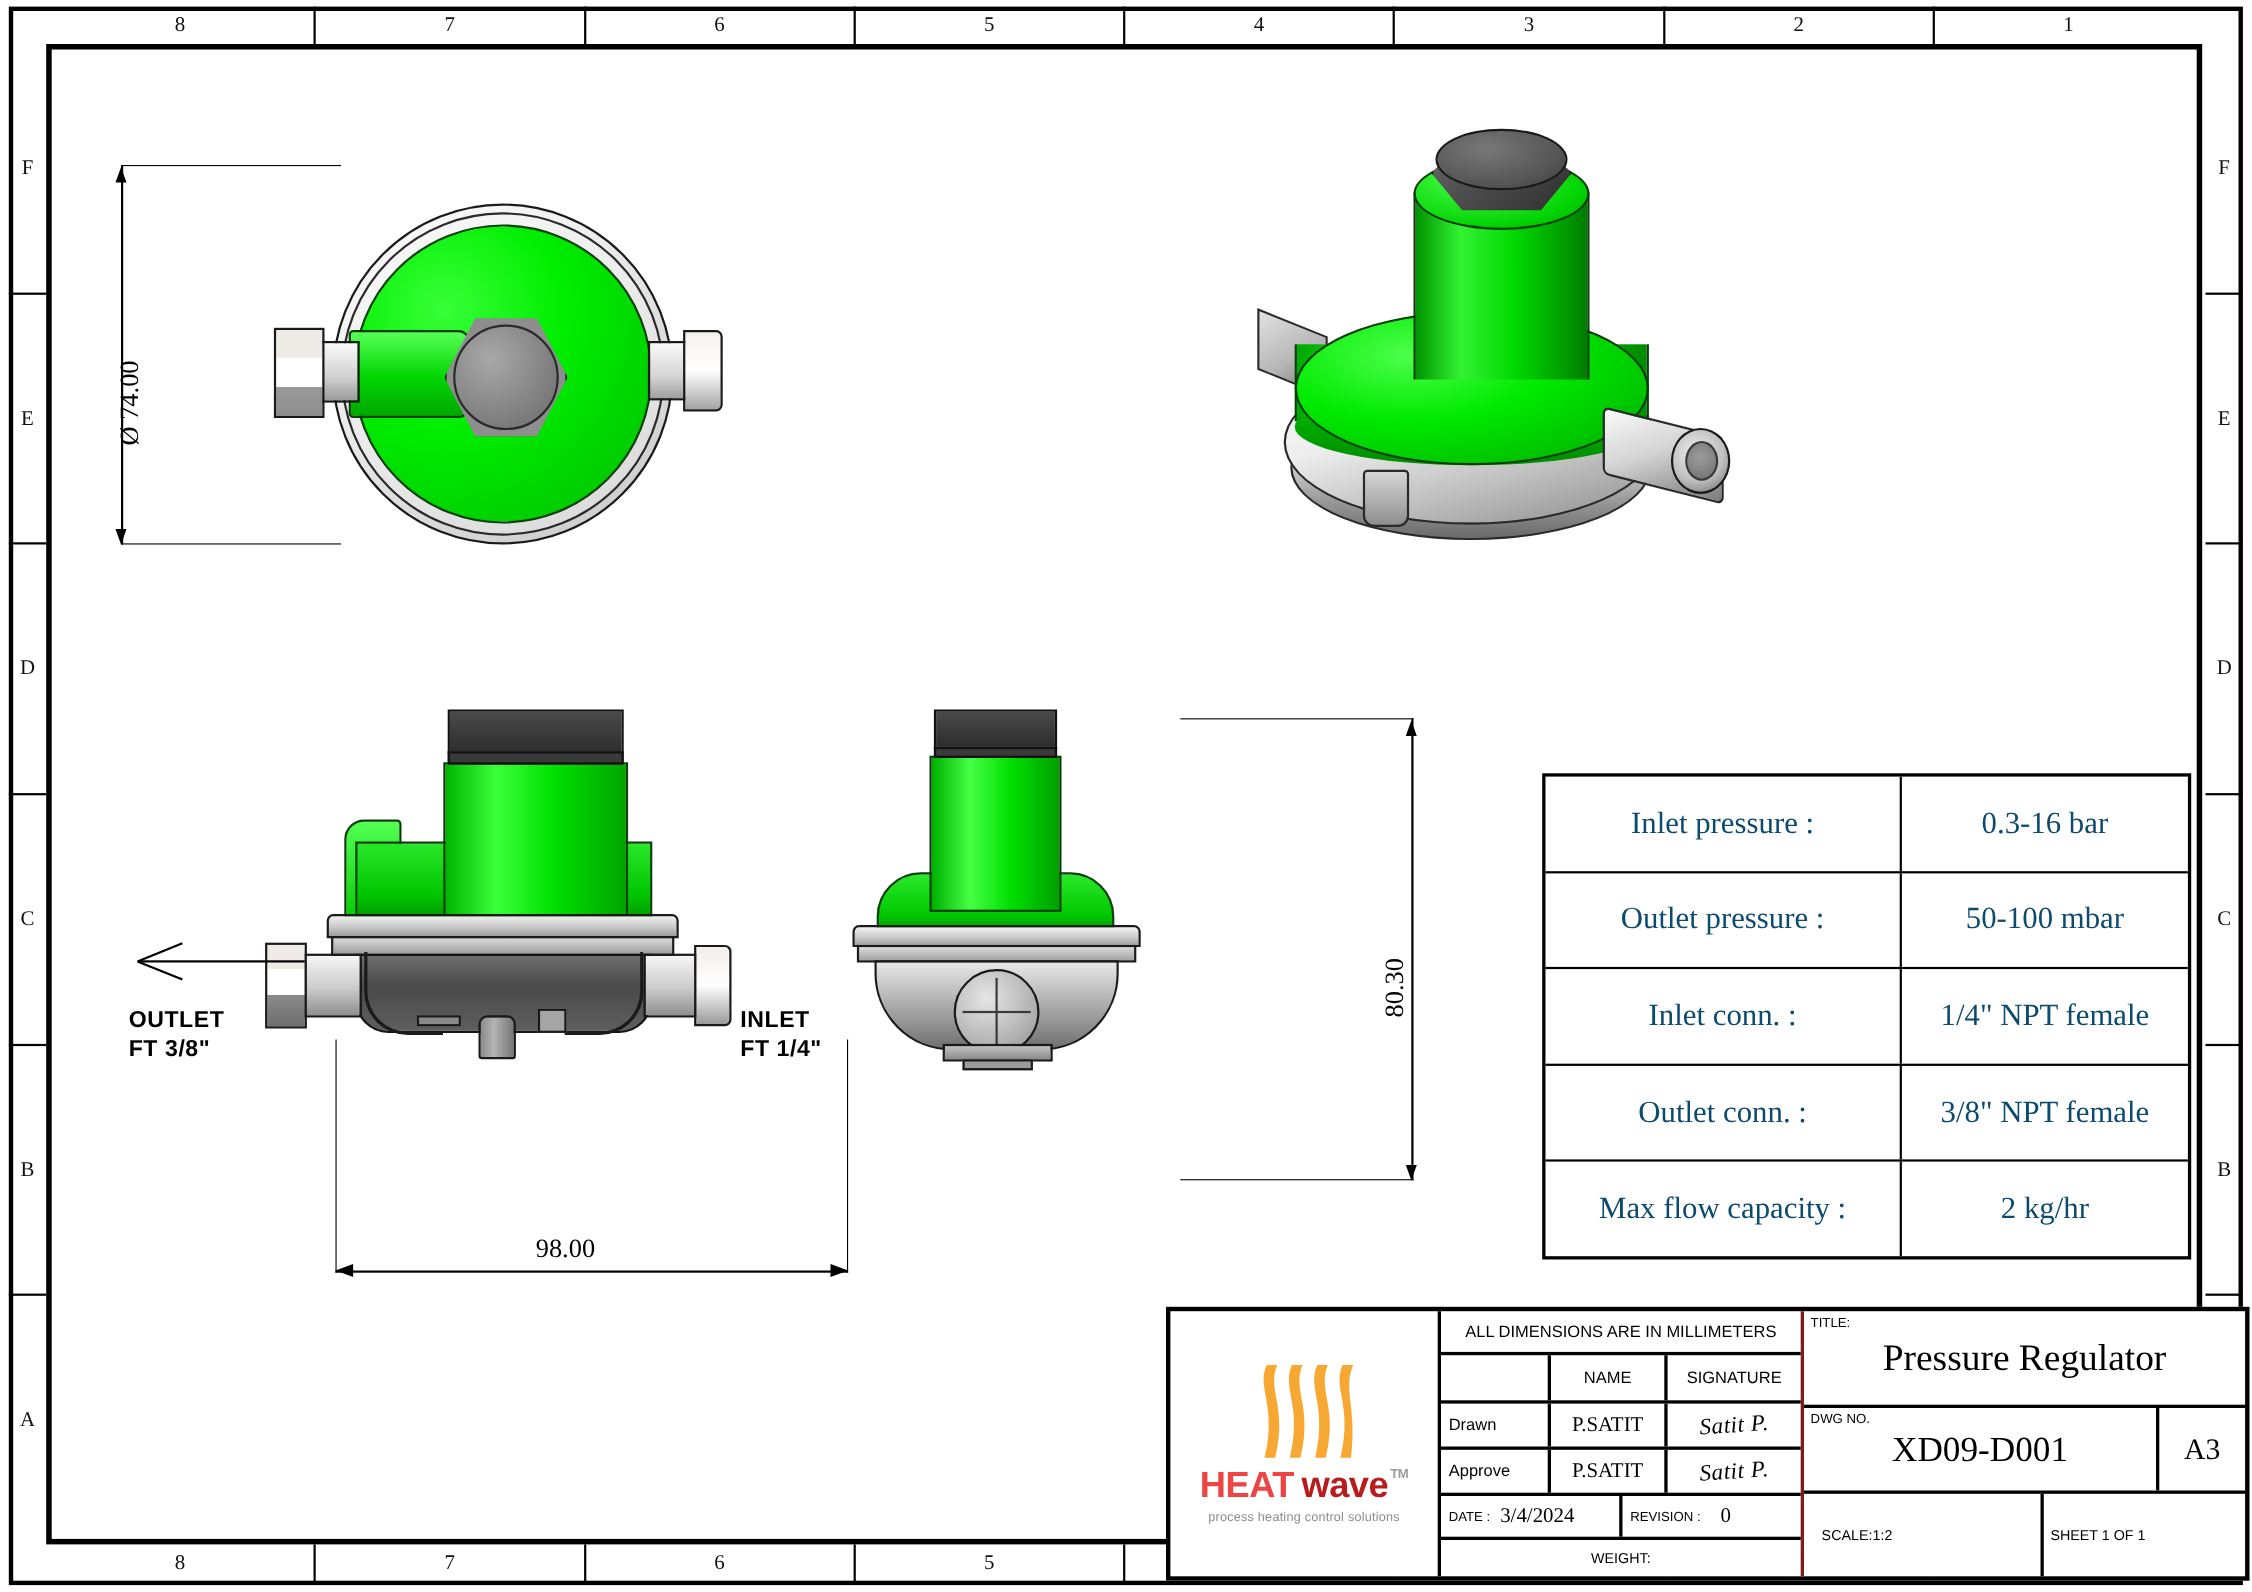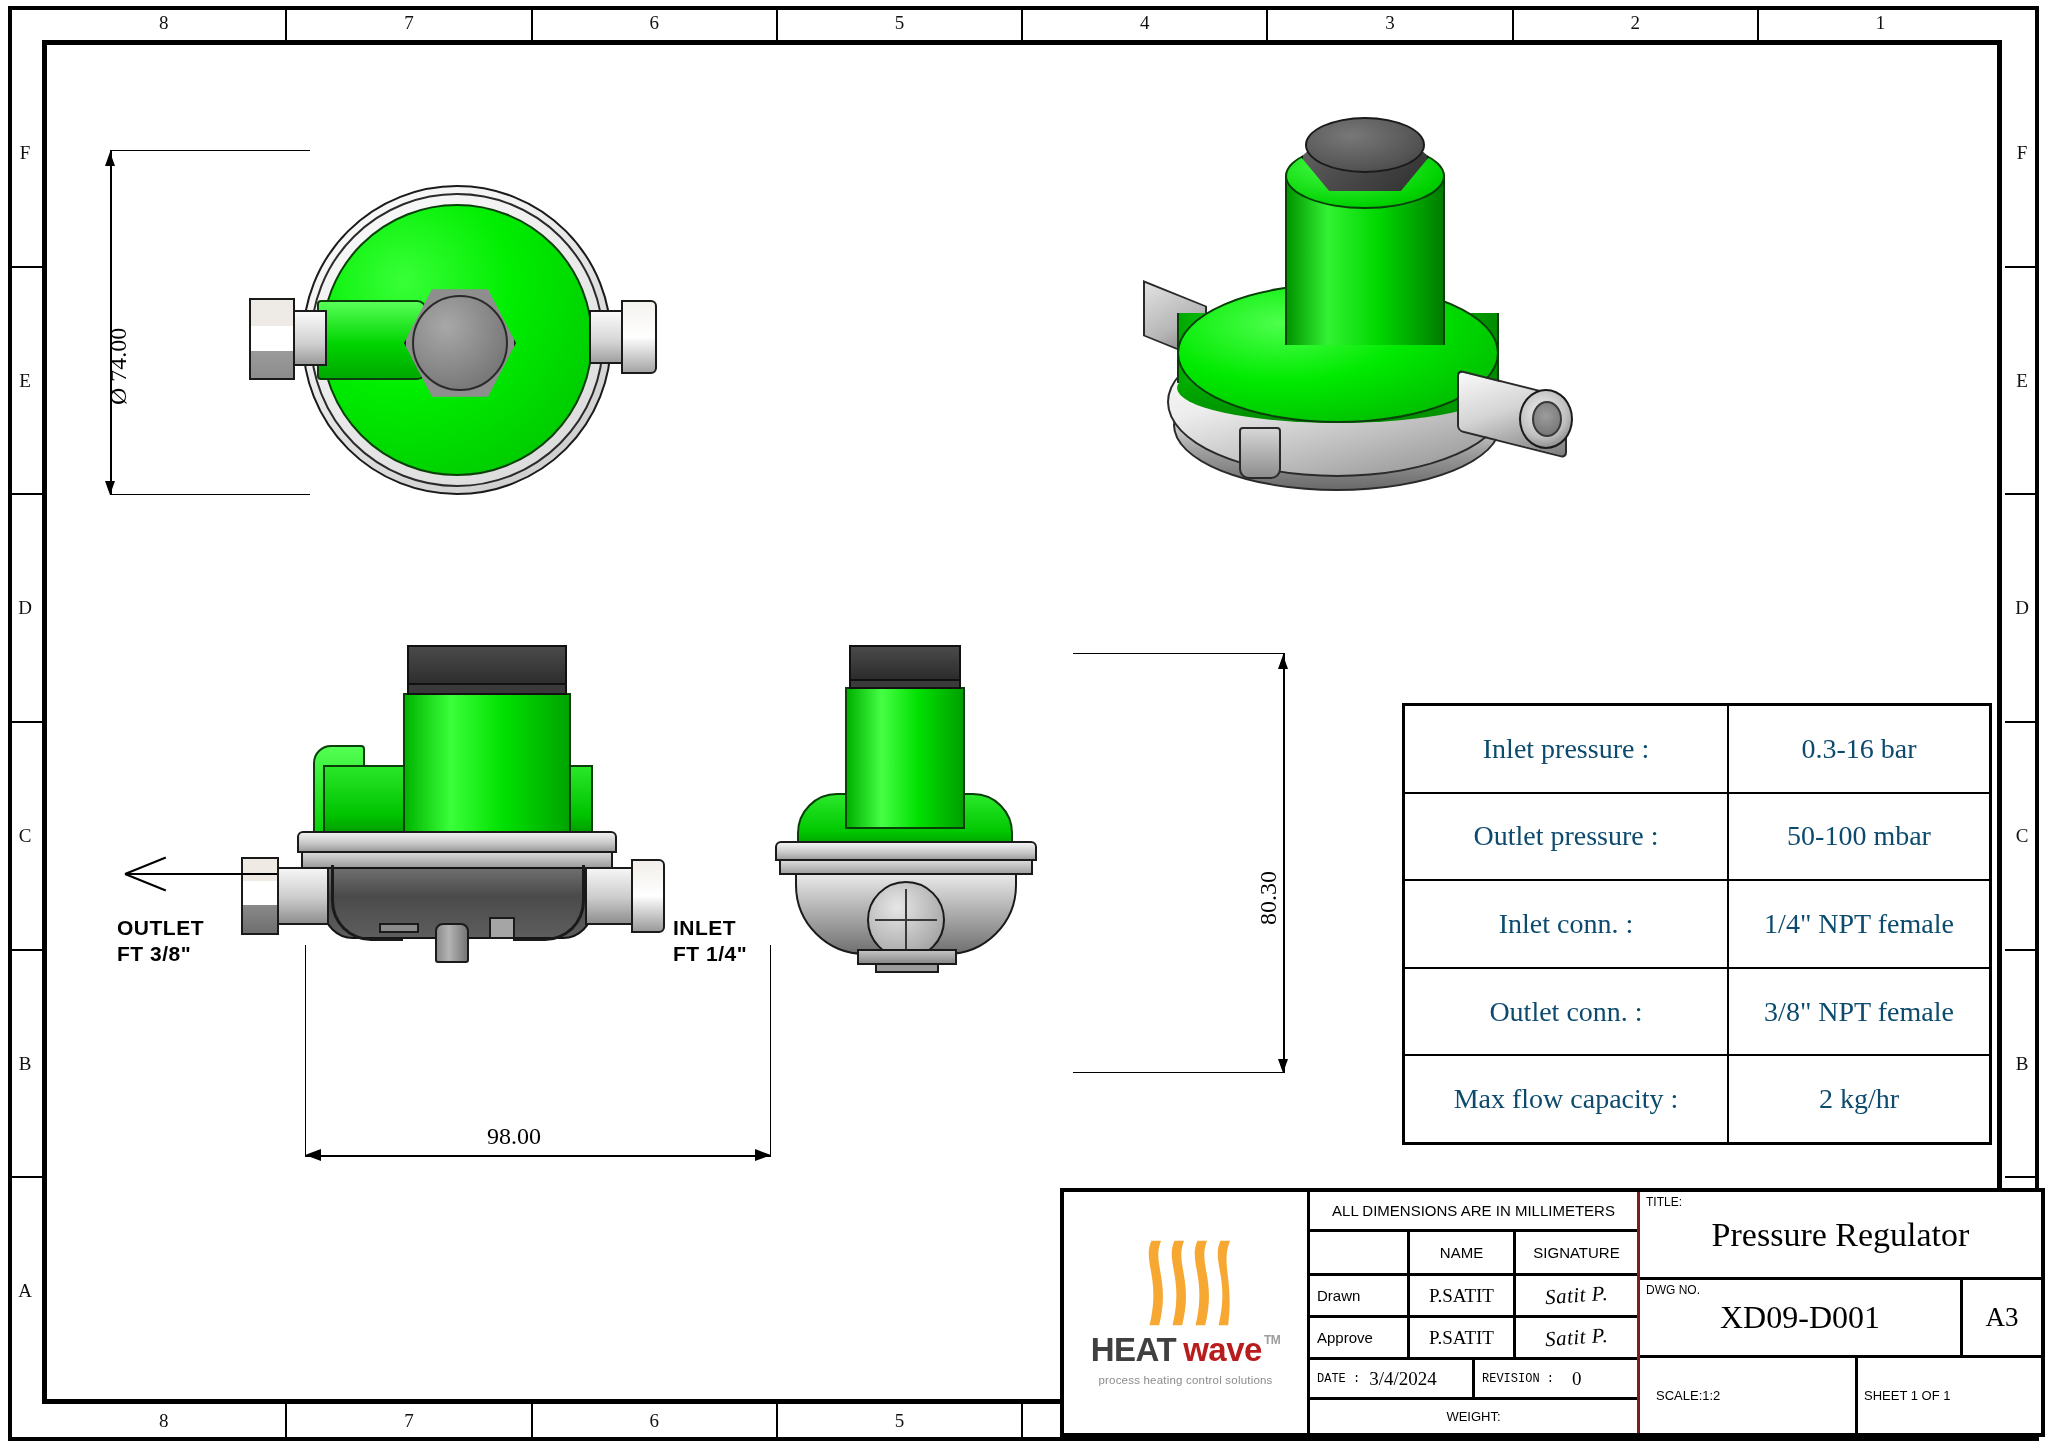--- a/index.html
+++ b/index.html
@@ -430,21 +430,21 @@
     flex: 0 0 246px; border-right: 3px solid #000;
     display: flex; flex-direction: column;
     align-items: center; justify-content: center; padding: 4px 0 6px;
   }
   .logo-waves { width: 96px; height: 92px; }
   .logo-word {
     display: flex; align-items: flex-start; margin-top: 2px;
     font-family: "Liberation Sans", sans-serif; font-weight: bold;
     font-size: 33px; letter-spacing: -0.5px;
   }
-  .logo-heat { color: #404040; }
+  .logo-heat { color: #ef4444; }
   .logo-wave { color: #b91c1c; margin-left: 7px; }
   .logo-tm { font-size: 12px; color: #9d9d9d; margin-top: 2px; margin-left: 2px; }
   .logo-tag {
     font-family: "Liberation Sans", sans-serif; font-size: 11.5px;
     color: #8c8c8c; margin-top: 5px; letter-spacing: 0.2px;
   }
 
   .tb-mid { flex: 0 0 330px; border-right: 3px solid #7f1d1d; display: flex; flex-direction: column; }
   .tb-dims {
     height: 40px; border-bottom: 3px solid #000;
@@ -457,21 +457,21 @@
   .tb-c2 { flex: 0 0 106px; border-right: 3px solid #000; display: flex; align-items: center; justify-content: center; font-size: 15px; font-family: "Liberation Sans", sans-serif; }
   .tb-c3 { flex: 1 1 auto; display: flex; align-items: center; justify-content: center; font-size: 15px; font-family: "Liberation Sans", sans-serif; }
   .tb-c2.val, .tb-c3.val { font-family: "Liberation Serif", serif; font-size: 19px; }
   .sig {
     font-family: "Liberation Serif", serif; font-style: italic;
     font-size: 21px; color: #000; transform: rotate(-4deg); letter-spacing: 0.5px;
   }
   .tb-daterow { height: 40px; display: flex; border-bottom: 3px solid #000; }
   .tb-date { flex: 0 0 165px; border-right: 3px solid #000; display: flex; align-items: center; padding-left: 7px; gap: 9px; }
   .tb-rev { flex: 1 1 auto; display: flex; align-items: center; padding-left: 7px; gap: 18px; }
-  .lbl-sm { font-family: Liberation Mono, monospace; font-size: 12px; color: #000; }
+  .lbl-sm { font-family: Liberation Sans, sans-serif; font-size: 12px; color: #000; }
   .val-md { font-family: "Liberation Serif", serif; font-size: 19px; color: #000; }
   .tb-weight { flex: 1 1 auto; display: flex; align-items: center; justify-content: center; font-family: "Liberation Sans", sans-serif; font-size: 13px; }
 
   .tb-right { flex: 1 1 auto; display: flex; flex-direction: column; }
   .tb-title-cell {
     flex: 0 0 88px; border-bottom: 3px solid #000;
     position: relative; display: flex; align-items: center; justify-content: center;
   }
   .tb-title-lbl { position: absolute; left: 6px; top: 3px; font-family: "Liberation Sans", sans-serif; font-size: 12px; }
   .tb-title-val { font-family: "Liberation Serif", serif; font-size: 34px; color: #000; }

